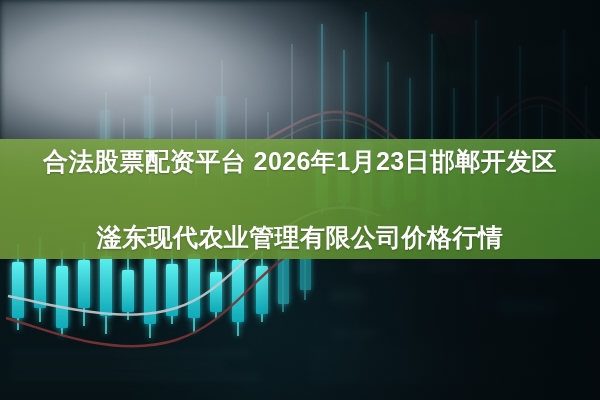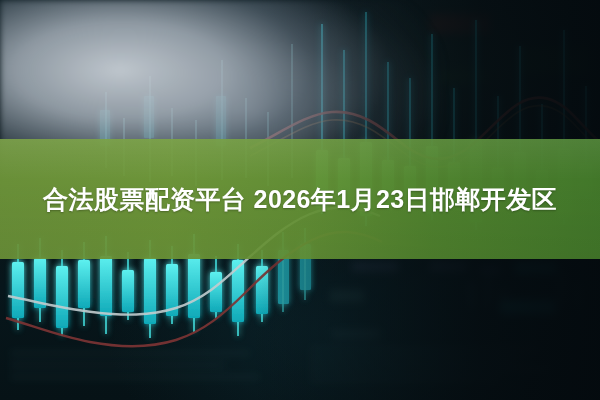--- a/index.html
+++ b/index.html
@@ -53,21 +53,21 @@
     height: 120px;
     background: linear-gradient(90deg,
         rgba(112,152,58,0.93) 0%,
         rgba(113,155,57,0.93) 28%,
         rgba(104,150,54,0.92) 50%,
         rgba(86,140,48,0.90) 72%,
         rgba(72,130,44,0.90) 100%);
     display: flex;
     flex-direction: column;
     align-items: center;
-    justify-content: center;
+    justify-content: space-between;
   }
   #banner-sheen {
     position: absolute; inset: 0;
     background: linear-gradient(180deg, rgba(255,255,255,0.07) 0%, rgba(255,255,255,0) 34%, rgba(0,0,0,0.05) 100%);
     pointer-events: none;
   }
   .title-line {
     position: relative;
     z-index: 3;
     color: #ffffff;
@@ -243,15 +243,16 @@
              C268,270 288,252 312,240 C336,228 358,230 382,242" fill="none" stroke="#7c3434" stroke-width="2.4" opacity="0.92"></path>
   </svg>
 
   <div class="layer" id="bg-haze-dark"></div>
 
   <div class="layer" id="bg-haze"></div>
 
   <div id="banner">
     <div id="banner-sheen"></div>
     <div class="title-line">合法股票配资平台 2026年1月23日邯郸开发区</div>
+    <div class="title-line">滏东现代农业管理有限公司价格行情</div>
   </div>
 
 </div>
 
 </body></html>

